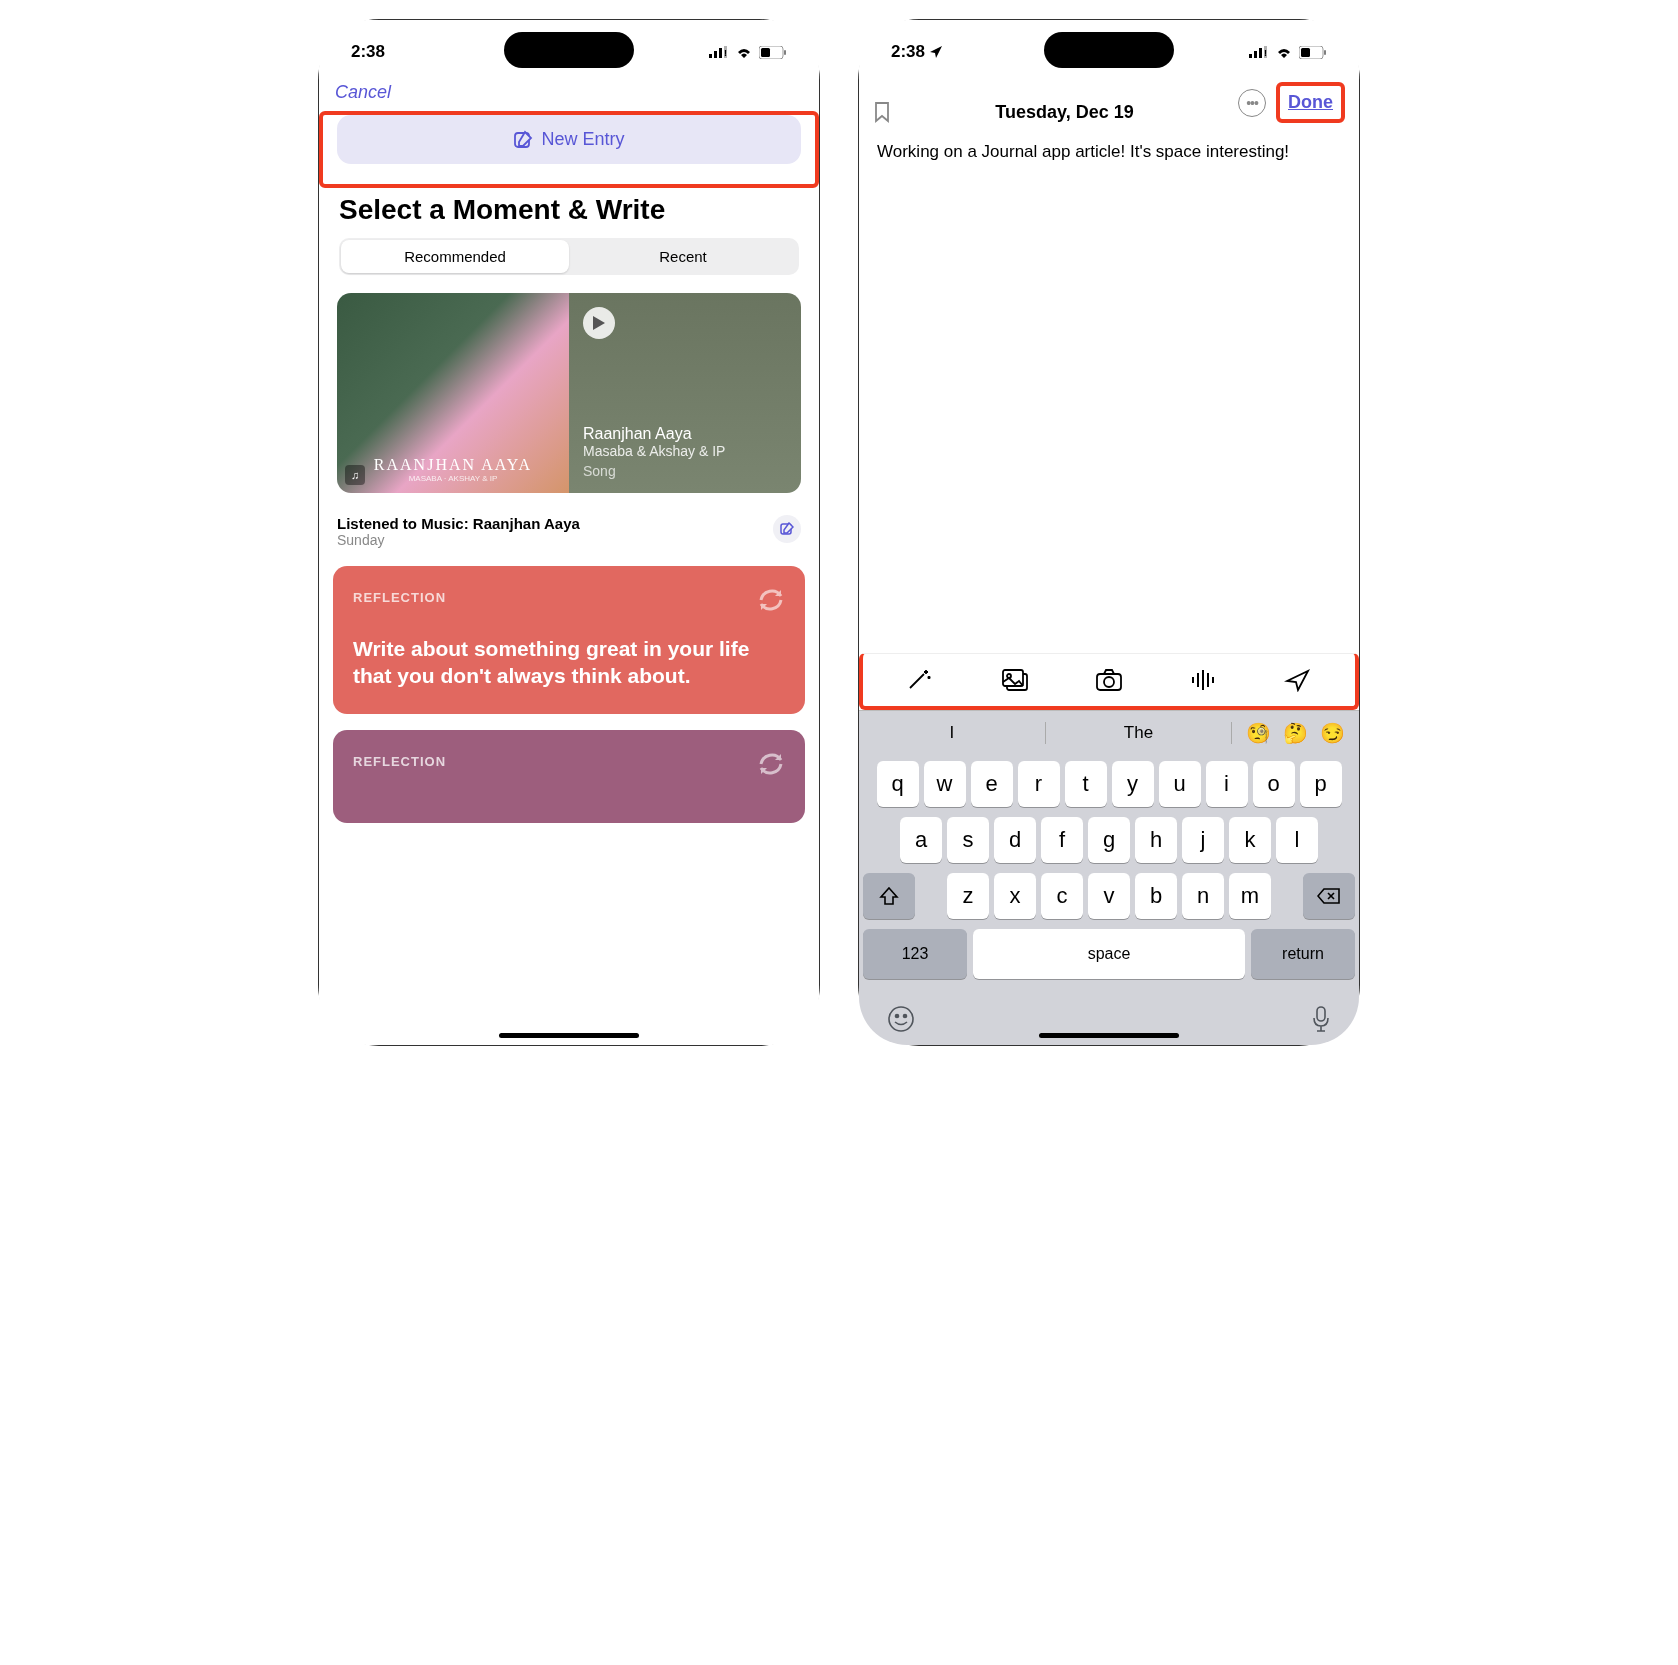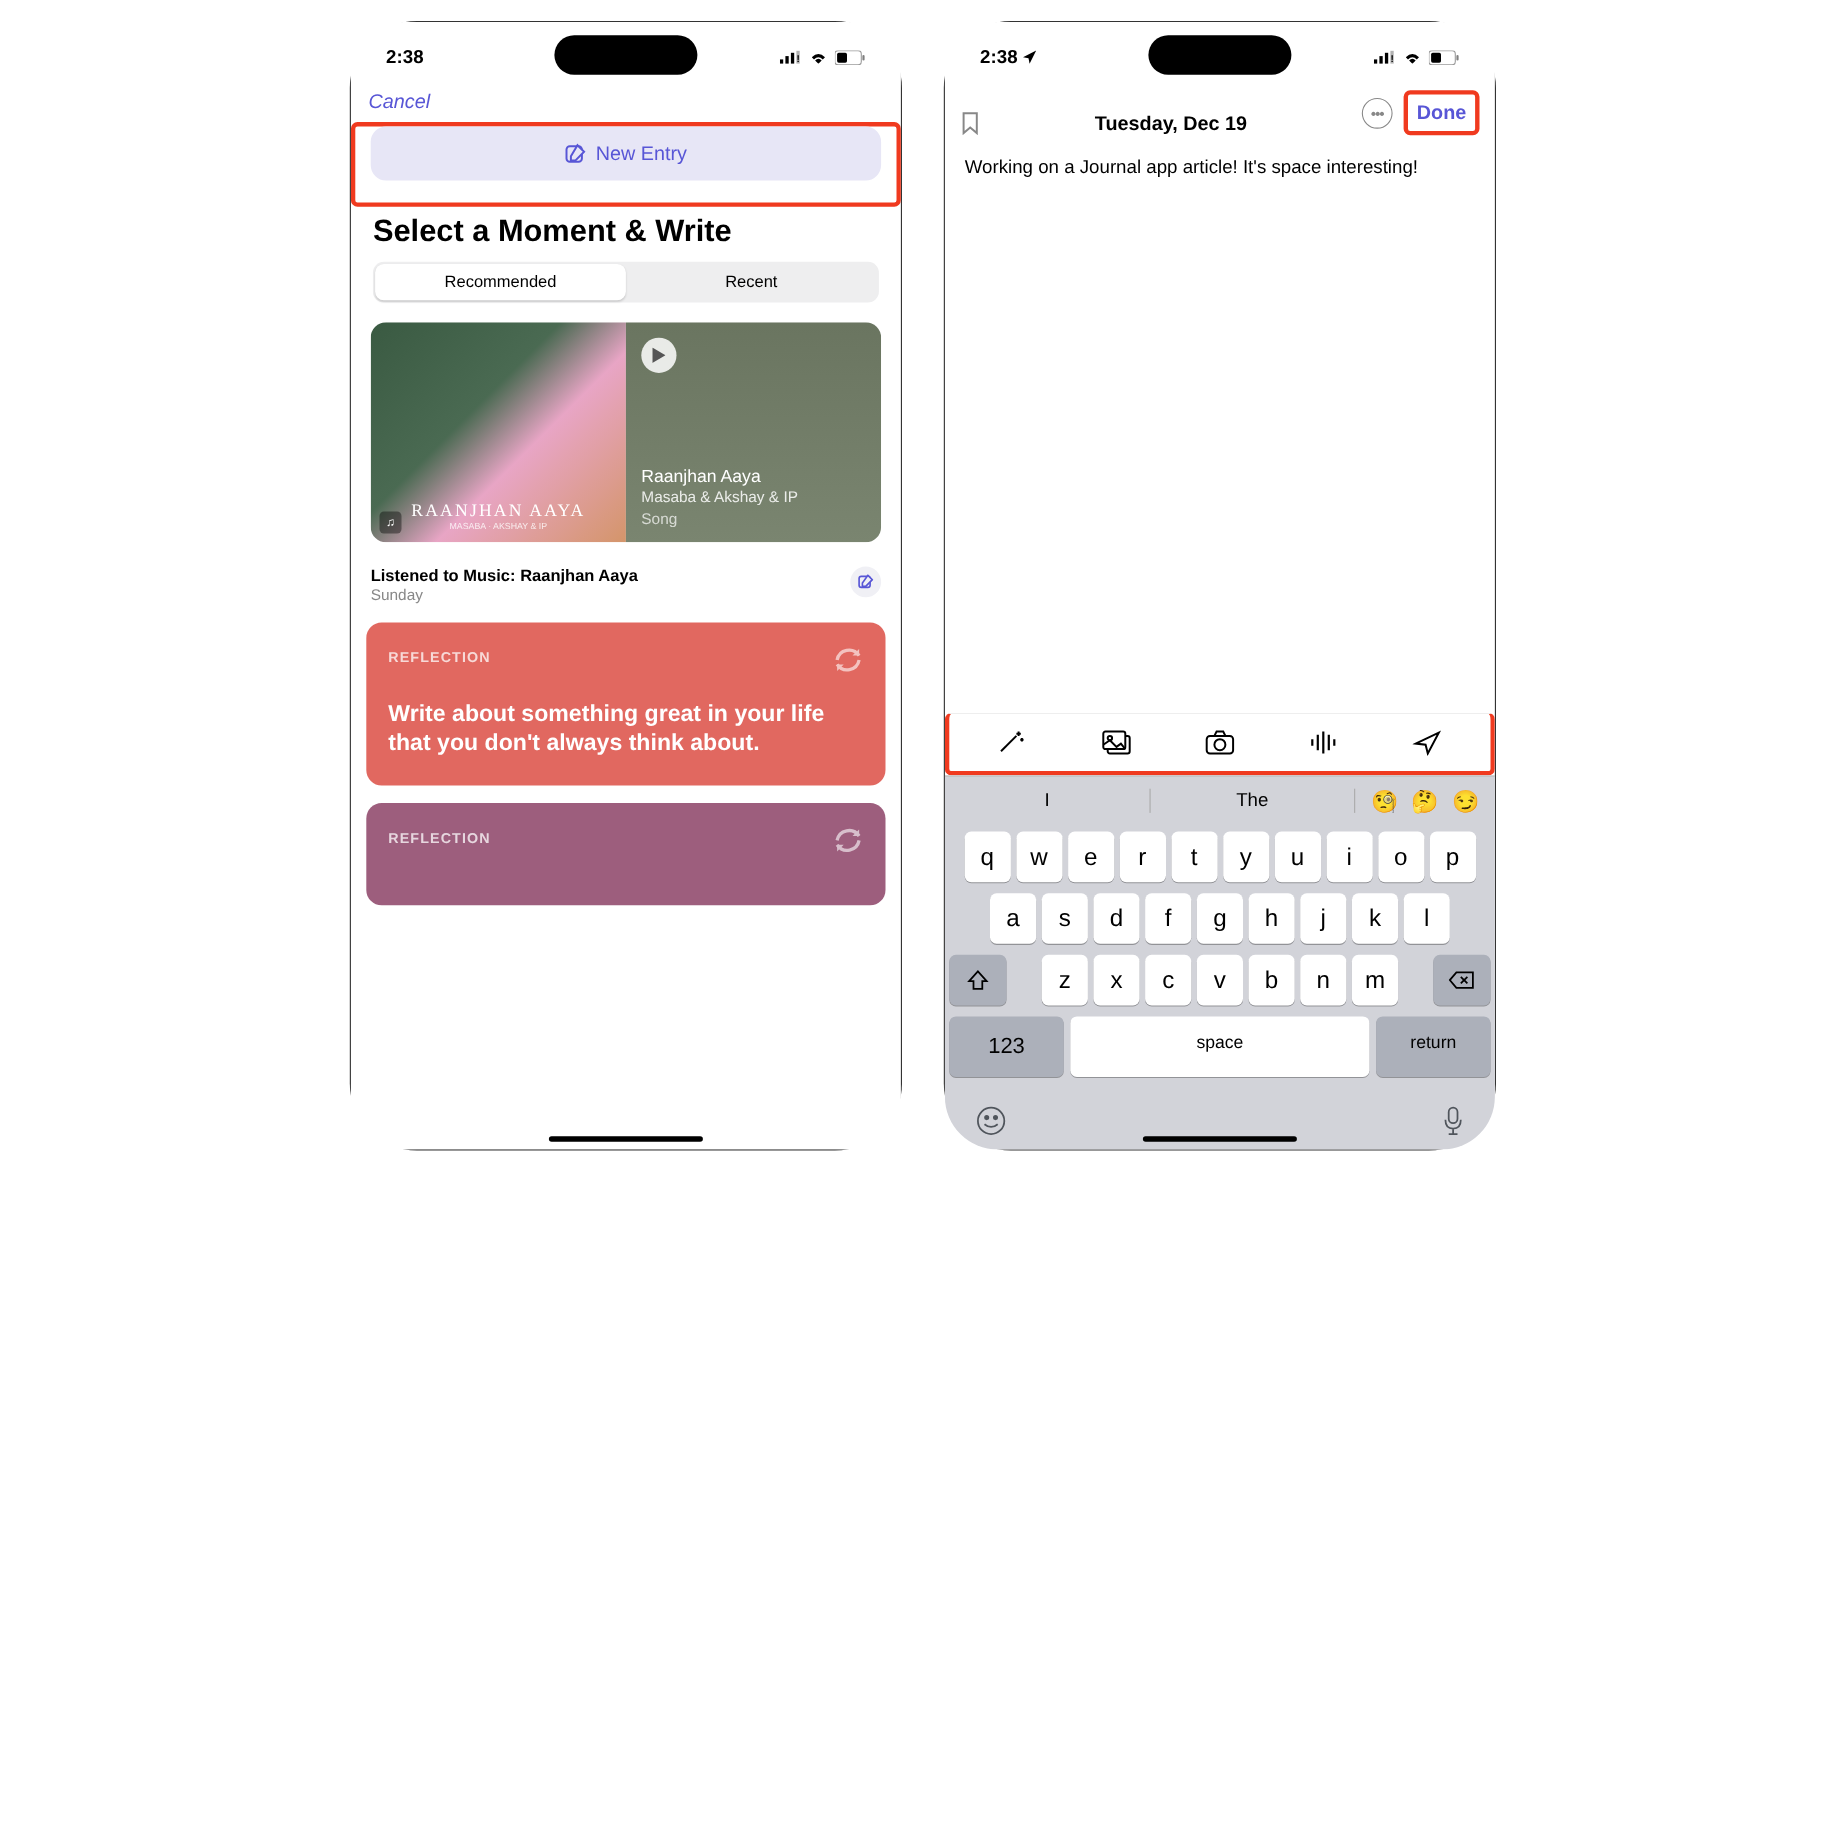--- a/index.html
+++ b/index.html
@@ -156,21 +156,21 @@
   .entry-header {
     display: flex; align-items: flex-end; justify-content: space-between;
     padding: 10px 14px;
   }
   .entry-title { font-size: 18px; font-weight: 700; }
   .more-btn {
     width: 28px; height: 28px; border: 1.5px solid #888; border-radius: 50%;
     display: flex; align-items: center; justify-content: center;
     color: #888; font-size: 14px; letter-spacing: -1px;
   }
-  .done-btn { color: #5856d6; font-size: 18px; font-weight: 600; padding: 6px 8px; }
+  .done-btn { color: #5856d6; font-size: 18px; font-weight: 600; padding: 6px 8px; text-decoration: underline; }
   .entry-body { flex: 1; padding: 8px 18px; font-size: 17px; line-height: 1.35; }
   .toolbar {
     display: flex; justify-content: space-around; align-items: center;
     padding: 14px 10px;
     border-top: 1px solid #eee;
   }
   .tool-icon { width: 28px; height: 24px; color: #000; }
   .suggestion-row {
     display: flex; align-items: center;
     background: #d2d3d9;
@@ -185,21 +185,21 @@
     flex: 1; max-width: 42px;
     background: #fff; border-radius: 6px;
     text-align: center; padding: 10px 0;
     font-size: 22px;
     box-shadow: 0 1px 0 rgba(0,0,0,0.3);
   }
   .krow2 { padding: 0 22px; }
   .key-special { background: #acb0ba; flex: 0 0 52px; max-width: none; display:flex; align-items:center; justify-content:center; }
   .krow3 { padding: 0; }
   .krow4 { gap: 6px; }
-  .key-123 { flex: 0 0 104px; max-width:none; background: #acb0ba; font-size: 20px; padding: 16px 0; }
+  .key-123 { flex: 0 0 104px; max-width:none; background: #acb0ba; font-size: 16px; padding: 16px 0; }
   .key-space { flex: 1; max-width:none; font-size: 16px; padding: 16px 0; }
   .key-return { flex: 0 0 104px; max-width:none; background: #acb0ba; font-size: 16px; padding: 16px 0; }
   .kbottom { display:flex; justify-content:space-between; padding: 16px 24px 8px; color:#50555c; }
   .home-ind {
     position:absolute; bottom: 7px; left:50%; transform:translateX(-50%);
     width: 140px; height: 5px; background:#000; border-radius: 3px;
   }
   .left-hdr { display:flex; align-items:center; gap:4px; }
   .hdr-right-group { display:flex; align-items:center; gap:10px; }
 </style>

